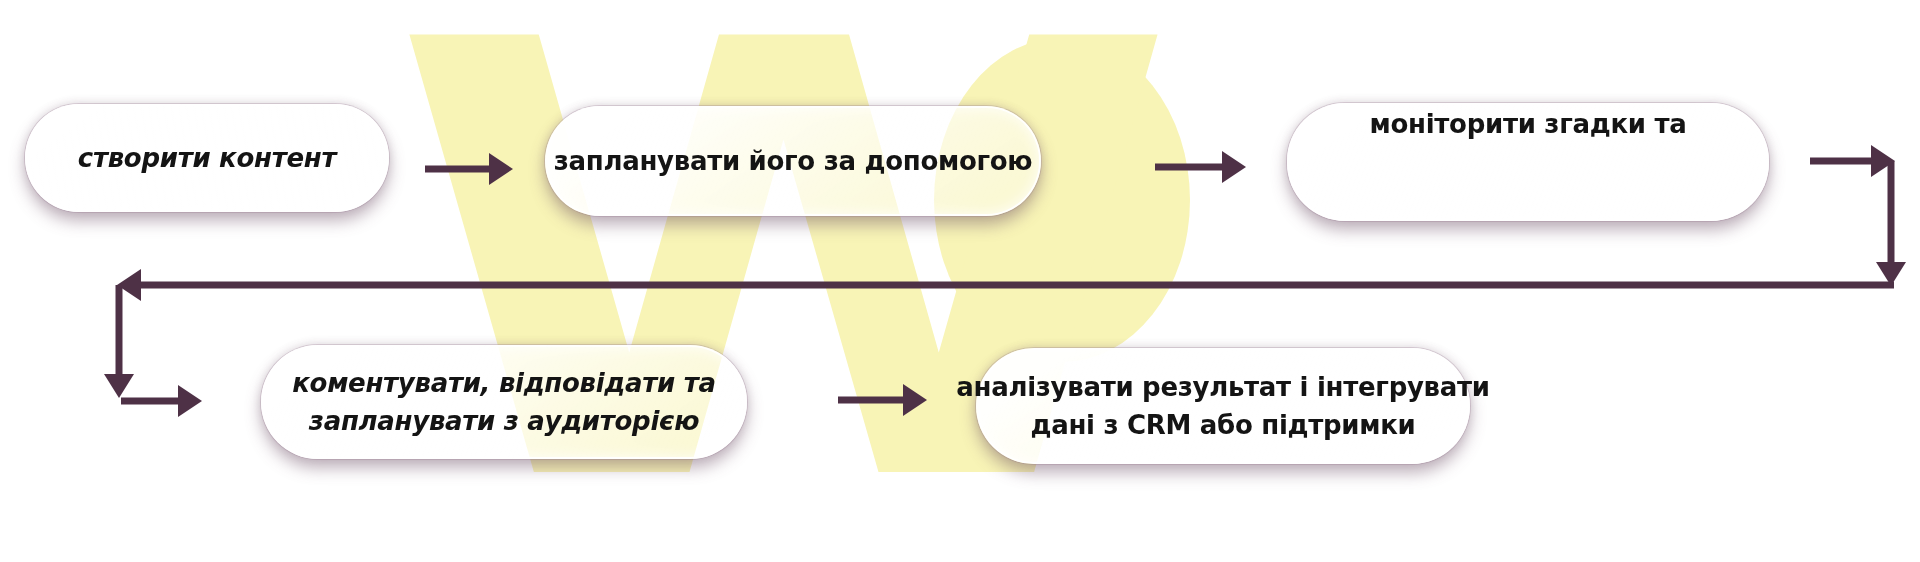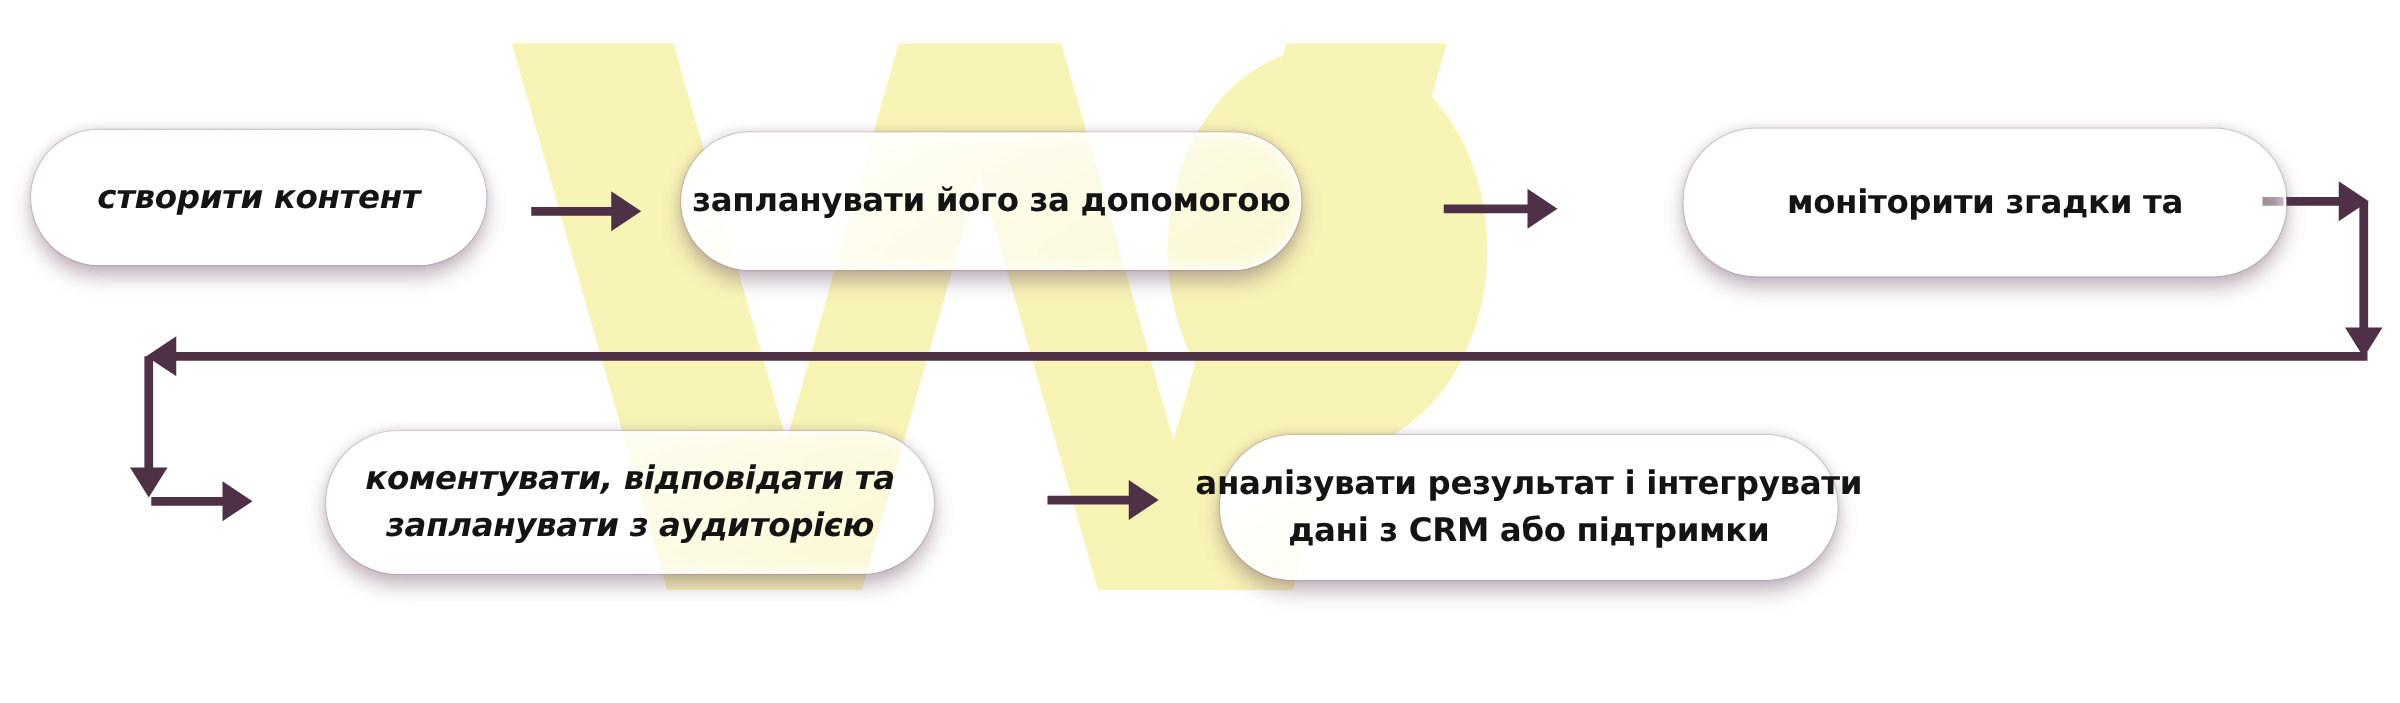--- a/index.html
+++ b/index.html
@@ -52,21 +52,21 @@
       inset 0 0 14px rgba(255,255,255,0.85);
     color:var(--text,#141414);
     font-weight:bold;
     font-size:26px;
     line-height:38px;
     letter-spacing:-0.3px;
   }
   .node .line{display:block;white-space:nowrap;}
   #node-create-content{left:25px;  top:104px; width:360px; height:104px;font-style:italic;}
   #node-schedule      {left:545px; top:106px; width:492px; height:106px;}
-  #node-monitor       {left:1347px;top:103px; width:478px; height:114px;}
+  #node-monitor       {left:1287px;top:103px; width:478px; height:114px;justify-content:space-between;}
   #node-engage        {left:261px; top:345px; width:482px; height:110px;font-style:italic;}
   #node-analyze       {left:976px; top:348px; width:490px; height:112px;}
 </style>
 </head>
 <body>
 
 <div id="canvas">
 
   <svg id="watermark" viewBox="0 0 1920 562" width="1920" height="562" aria-hidden="true">
     <ellipse cx="1062" cy="200" rx="128" ry="162"></ellipse>

